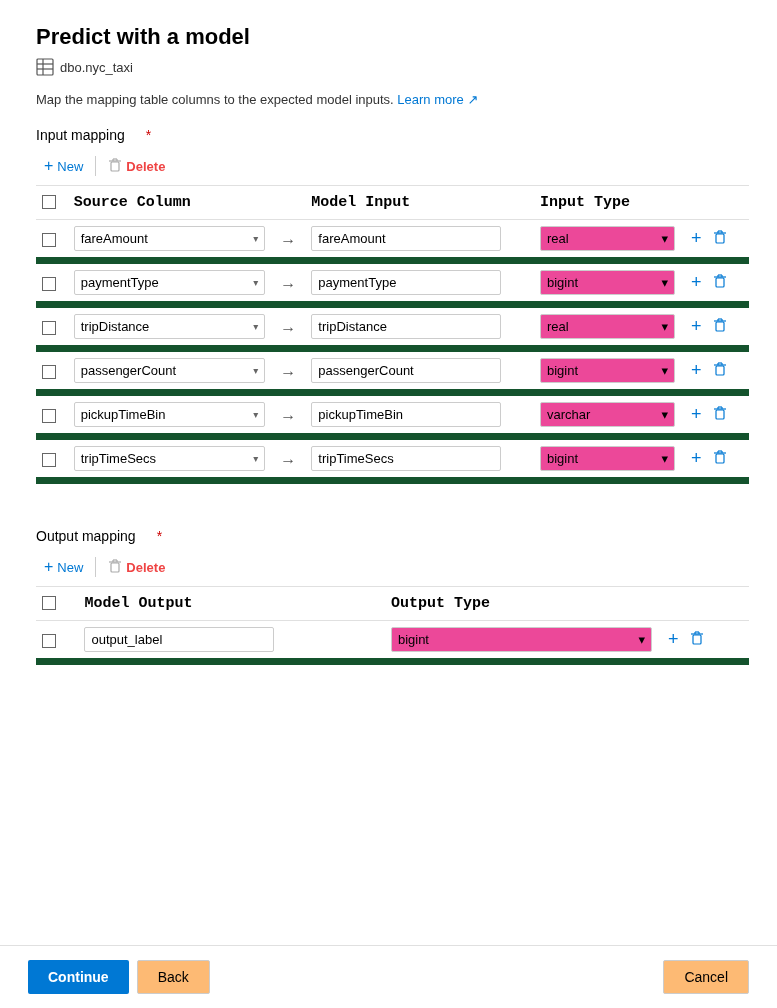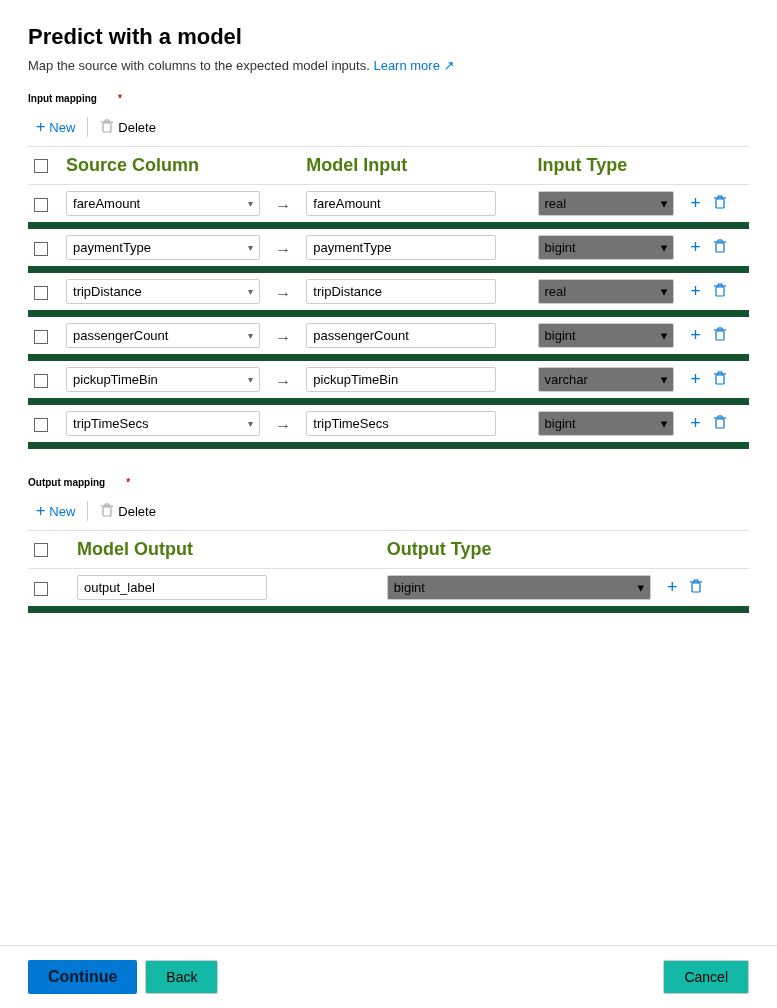--- a/index.html
+++ b/index.html
@@ -8,21 +8,21 @@
       font-size: 14px;
       background: #fff;
       color: #000;
       width: 777px;
       min-height: 1008px;
       display: flex;
       flex-direction: column;
     }
     .main-content {
       flex: 1;
-      padding: 24px 28px 16px 28px;
+      padding: 24px 28px 16px 36px;
     }
     .page-title {
       font-size: 22px;
       font-weight: 600;
       margin-bottom: 8px;
     }
     .table-ref {
       display: flex;
       align-items: center;
       gap: 6px;
@@ -41,22 +41,22 @@
       font-size: 13px;
       margin-bottom: 20px;
       color: #333;
     }
     .description a {
       color: #0078d4;
       text-decoration: none;
       margin-top: 44px;
     }
     .section-title {
-      font-size: 10px;
-      font-weight: 700;
+      font-size: 14px;
+      font-weight: 400;
       margin-bottom: 10px;
       display: flex;
       align-items: center;
       gap: 21px;
     }
     .required-star {
       color: #c00;
     }
     .toolbar {
       display: flex;
@@ -71,41 +71,43 @@
       align-items: center;
       gap: 4px;
       background: none;
       border: none;
       color: #0078d4;
       font-size: 13px;
       cursor: pointer;
       padding: 4px 8px;
     }
     .toolbar-btn.disabled {
-      color: #000000;
+      color: #ef4444;
       cursor: default;
+      font-weight: bold;
     }
     .toolbar-separator {
       width: 1px;
       height: 20px;
       background: #ccc;
       margin: 0 4px;
     }
     .mapping-table {
       width: 100%;
       border-collapse: collapse;
       margin-bottom: 0;
     }
     .mapping-table th {
       text-align: left;
       font-weight: 600;
-      font-size: 18px;
+      font-size: 15px;
       padding: 8px 6px;
       border-bottom: 1px solid #e0e0e0;
-      color: #4d7c0f;
+      color: #000000;
+      font-family: Liberation Mono, monospace;
     }
     .mapping-table td {
       padding: 6px 6px;
       border-bottom: 7px solid #14532d;
       vertical-align: middle;
     }
     .checkbox-cell {
       width: 28px;
     }
     .cb {
@@ -142,21 +144,21 @@
       background: #fff;
       min-width: 130px;
     }
     .type-dropdown {
       display: flex;
       align-items: center;
       border: 1px solid #ccc;
       border-radius: 2px;
       padding: 4px 6px;
       font-size: 13px;
-      background: #737373;
+      background: #ec4899;
       min-width: 90px;
       cursor: pointer;
       justify-content: space-between;
     }
     .arrow-cell {
       color: #555;
       font-size: 16px;
       padding: 0 6px;
       text-align: center;
     }
@@ -167,69 +169,80 @@
       color: #0078d4;
       font-size: 16px;
       padding: 2px 4px;
       display: inline-flex;
       align-items: center;
     }
     .action-btn.delete-btn {
       color: #0078d4;
     }
     .section-gap {
-      margin-top: 28px;
+      margin-top: 44px;
     }
     .footer {
       display: flex;
       align-items: center;
       justify-content: space-between;
       padding: 14px 28px;
       border-top: 1px solid #e0e0e0;
       background: #fff;
     }
     .footer-left {
       display: flex;
       gap: 8px;
     }
     .btn-primary {
       background: #0078d4;
-      color: #0f172a;
+      color: #ffffff;
       border: none;
       border-radius: 2px;
       padding: 8px 20px;
-      font-size: 16px;
+      font-size: 14px;
       cursor: pointer;
       font-weight: 600;
     }
     .btn-secondary {
-      background: #14b8a6;
+      background: #fdba74;
       color: #000;
       border: 1px solid #ccc;
       border-radius: 2px;
       padding: 8px 20px;
       font-size: 14px;
       cursor: pointer;
     }
     th.source-col { width: 180px; }
     th.arrow-col { width: 30px; }
     th.model-col { width: 180px; }
     th.type-col { width: 130px; }
     th.actions-col { width: 60px; }
   </style>
 </head>
 <body>
 
 <div class="main-content">
 
   <div class="page-title">Predict with a model</div>
 
+  <div class="table-ref">
+    <span class="table-icon">
+      <svg width="18" height="18" viewBox="0 0 18 18" fill="none">
+        <rect x="1" y="1" width="16" height="16" rx="1" stroke="#555" stroke-width="1.2" fill="none"></rect>
+        <line x1="1" y1="6" x2="17" y2="6" stroke="#555" stroke-width="1.2"></line>
+        <line x1="1" y1="11" x2="17" y2="11" stroke="#555" stroke-width="1.2"></line>
+        <line x1="7" y1="1" x2="7" y2="17" stroke="#555" stroke-width="1.2"></line>
+      </svg>
+    </span>
+    <span>dbo.nyc_taxi</span>
+  </div>
 
   <div class="description">
-    <span>Map the source with columns to the expected model inputs.</span>
+    <span>Map the mapping table columns to the expected model inputs.</span>
     <a href="#">
       <span>Learn more</span> <span>↗</span>
     </a>
   </div>
 
   <div>
     <div class="section-title">
       <span>Input mapping</span>
       <span class="required-star">*</span>
     </div>

